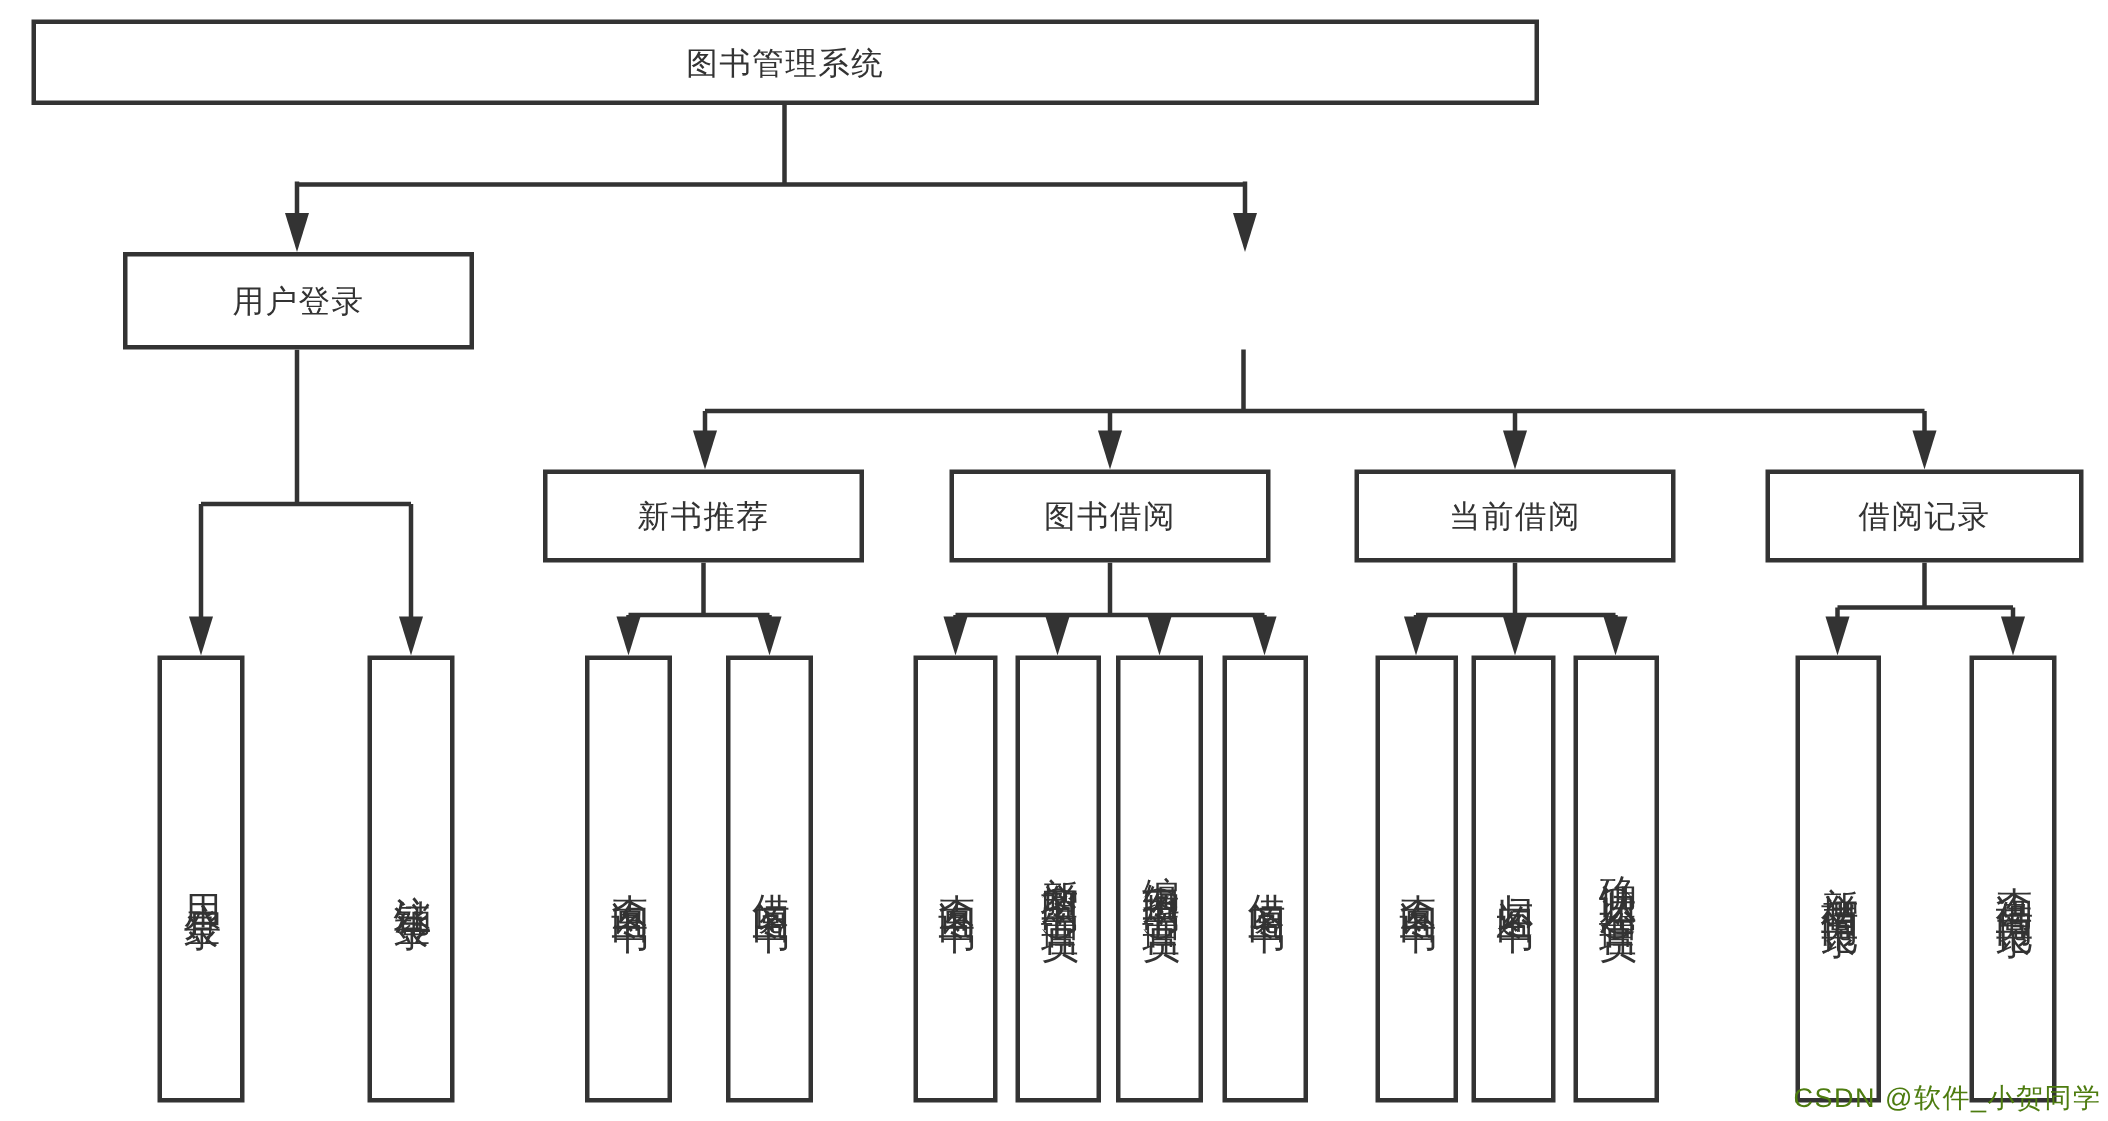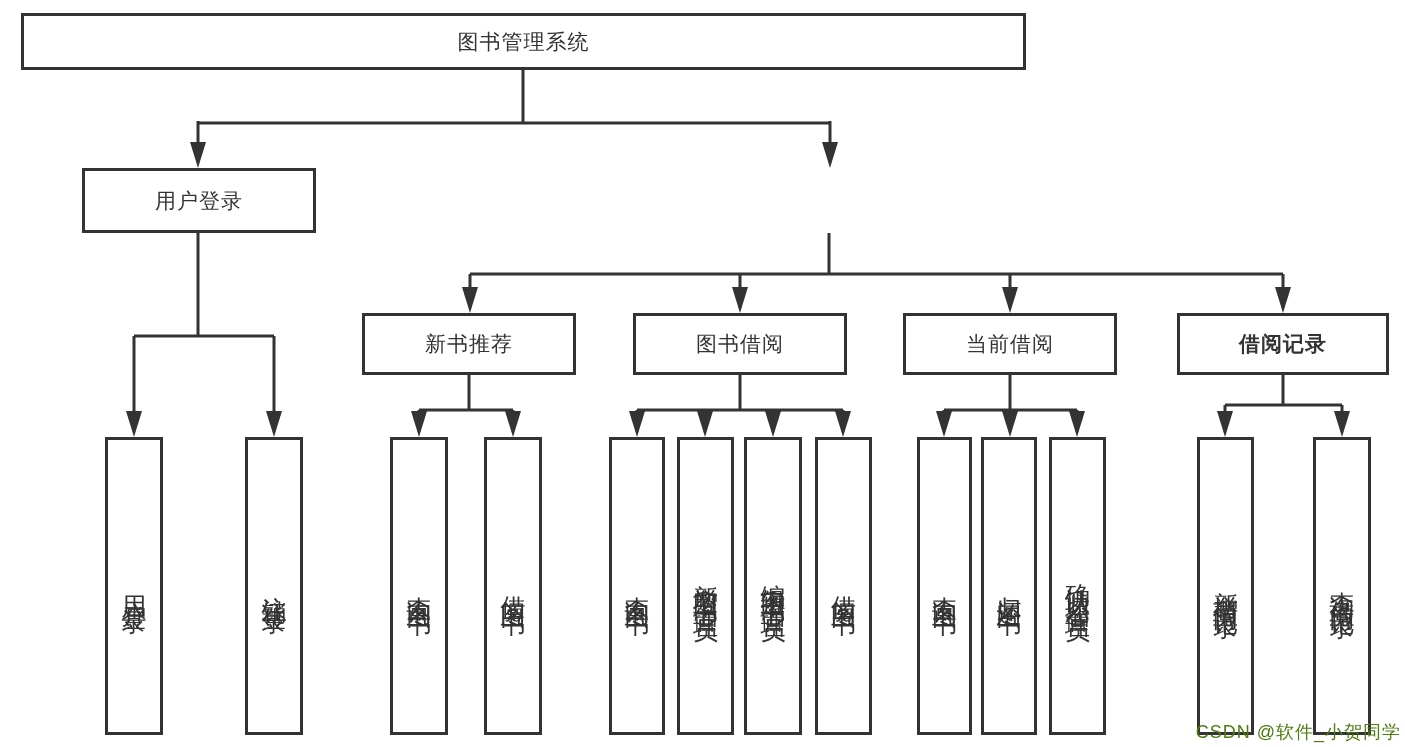--- a/index.html
+++ b/index.html
@@ -82,21 +82,21 @@
 
   <div class="node" style="left:633px; top:313px; width:214px; height:62px;">
     <span>图书借阅</span>
   </div>
   <div class="node" style="left:362px; top:313px; width:214px; height:62px;">
     <span>新书推荐</span>
   </div>
   <div class="node" style="left:903px; top:313px; width:214px; height:62px;">
     <span>当前借阅</span>
   </div>
-  <div class="node" style="left:1177px; top:313px; width:212px; height:62px;font-weight:bold;">
+  <div class="node" style="left:1177px; top:313px; width:212px; height:62px;">
     <span>借阅记录</span>
   </div>
 
   <div class="leaf" style="left:105px; width:58px;">
     <span class="vtext">用户登录</span>
   </div>
   <div class="leaf" style="left:245px; width:58px;">
     <span class="vtext">注销登录</span>
   </div>
 

